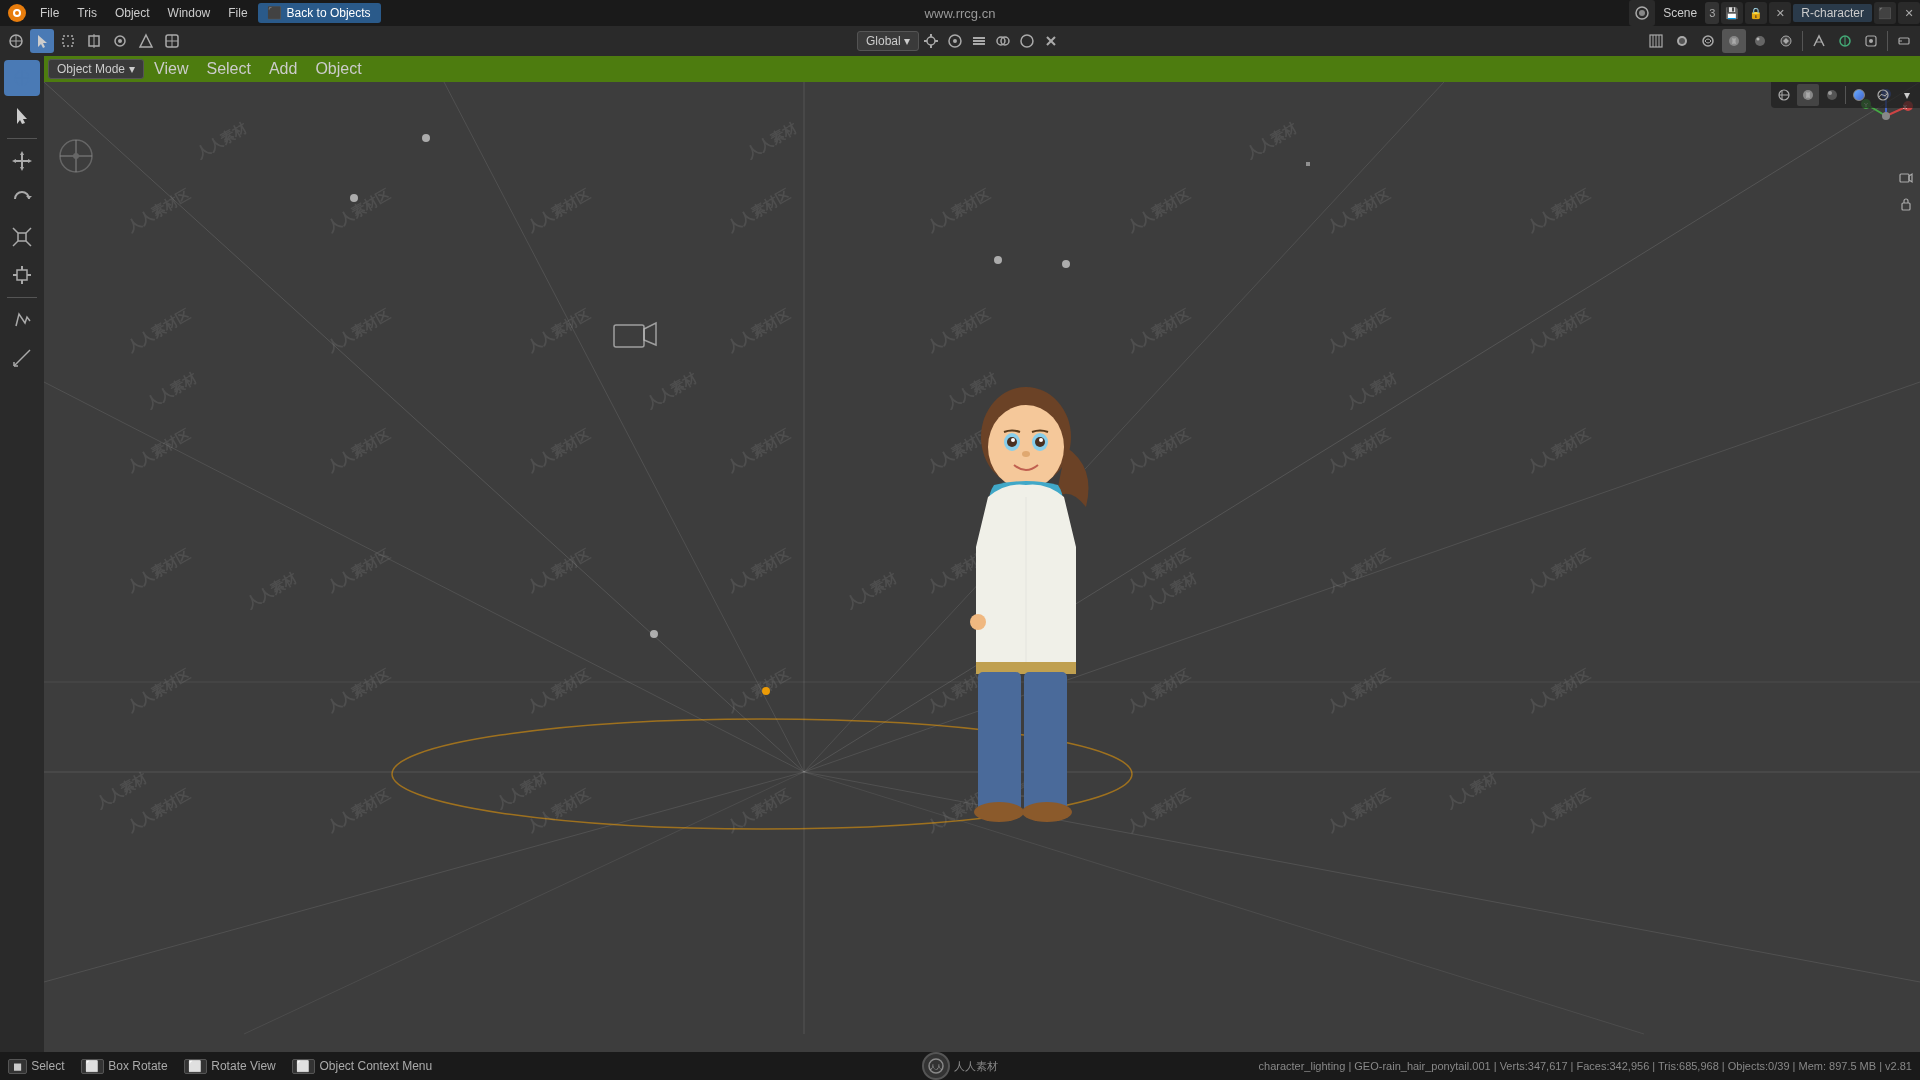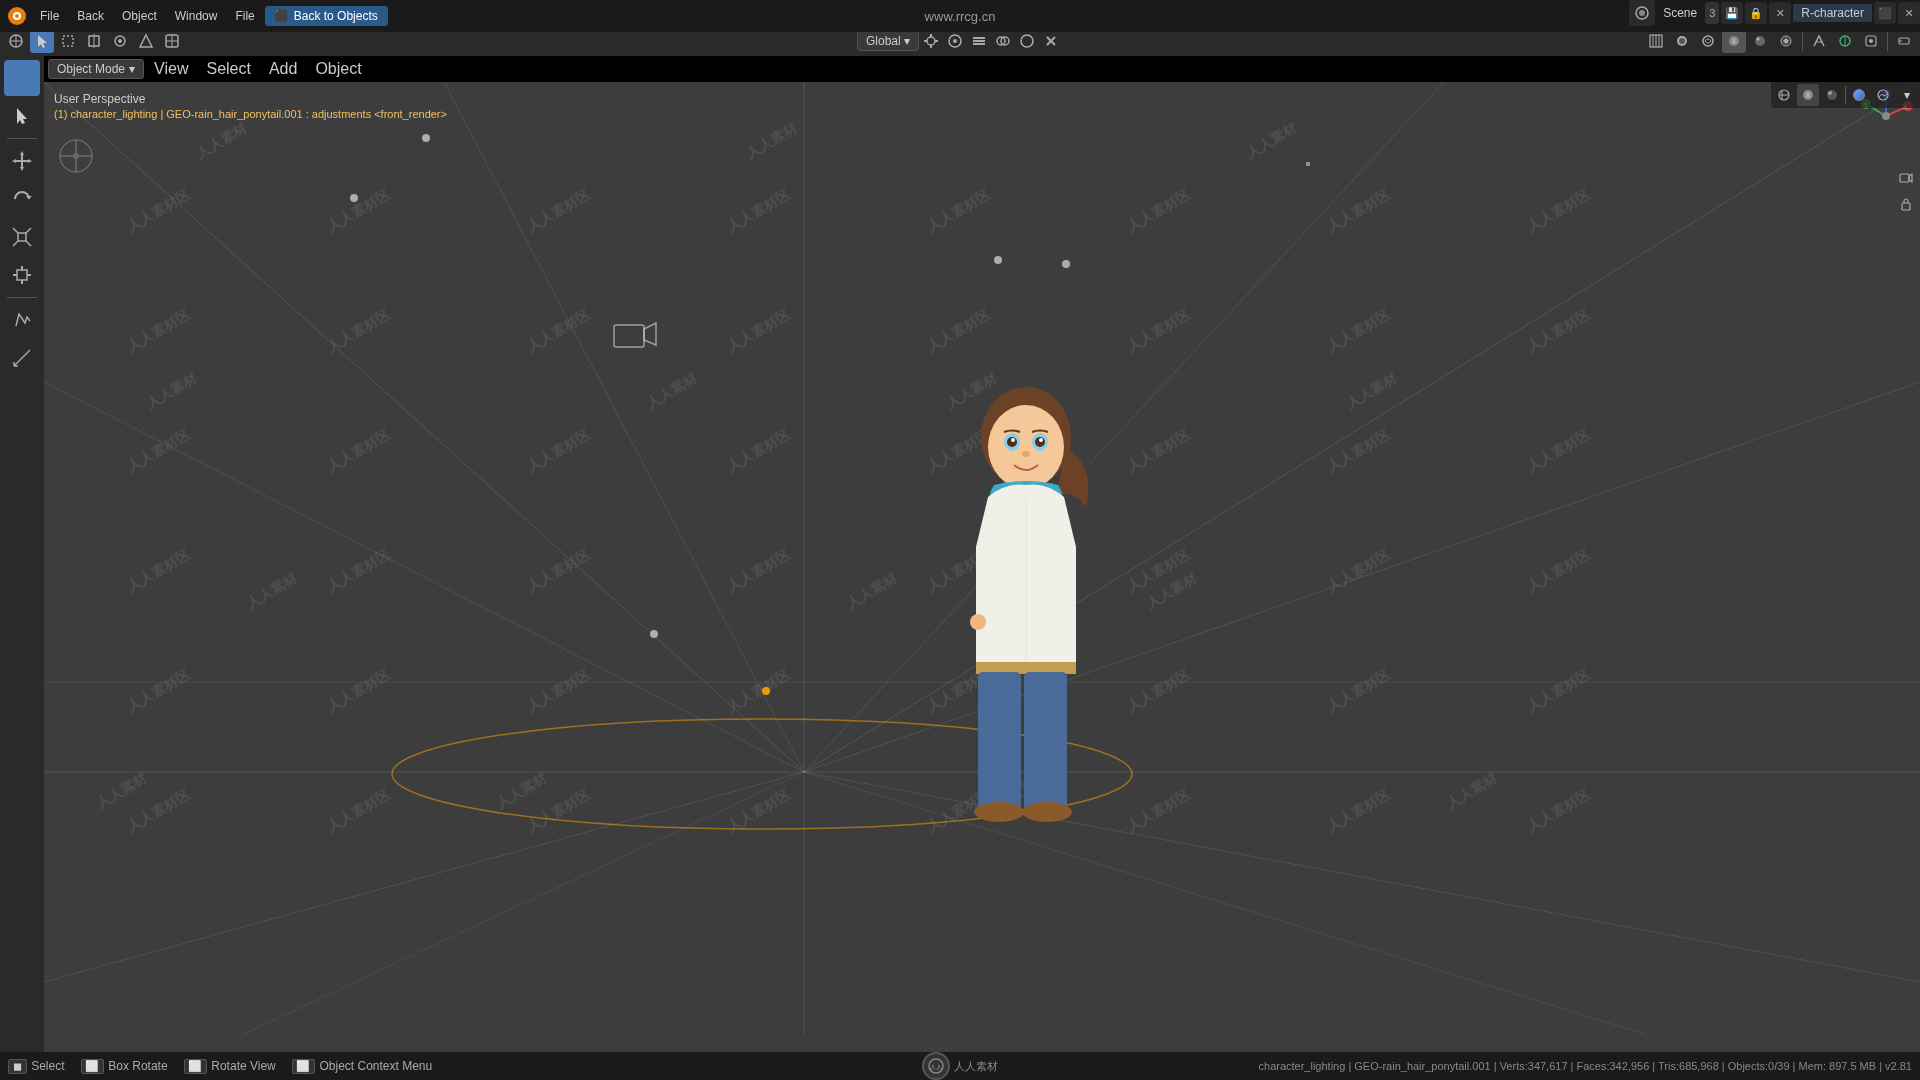--- a/index.html
+++ b/index.html
@@ -10,21 +10,21 @@
       background: #3d3d3d;
       font-family: 'Arial', sans-serif;
       font-size: 12px;
       color: #cccccc;
       position: relative;
     }
 
     
     #top-menu {
       width: 100%;
-      height: 32px;
+      height: 26px;
       background: #1a1a1a;
       display: flex;
       align-items: center;
       gap: 2px;
       padding: 0 4px;
       position: absolute;
       top: 0;
       left: 0;
       z-index: 100;
     }
@@ -139,21 +139,21 @@
       padding-right: 4px;
     }
 
     
     #object-toolbar {
       position: absolute;
       top: 56px;
       left: 44px;
       right: 0;
       height: 26px;
-      background: #000000;
+      background: #4d7c0f;
       display: flex;
       align-items: center;
       gap: 2px;
       padding: 0 4px;
       z-index: 98;
     }
     .obj-mode-btn {
       background: #3a3a3a;
       border: 1px solid #555;
       border-radius: 3px;
@@ -352,21 +352,21 @@
 
   <div class="side-tool" style="width:26px;height:26px;">
     <svg width="20" height="20" viewBox="0 0 20 20">
       <circle cx="10" cy="10" r="9" fill="#e87d0d"></circle>
       <circle cx="10" cy="10" r="4" fill="white"></circle>
       <circle cx="10" cy="10" r="2" fill="#e87d0d"></circle>
     </svg>
   </div>
 
   <span class="menu-item">File</span>
-  <span class="menu-item">Back</span>
+  <span class="menu-item">Tris</span>
   <span class="menu-item">Object</span>
   <span class="menu-item">Window</span>
   <span class="menu-item">File</span>
 
   <div class="back-btn">
     <span>⬛</span>
     <span>Back to Objects</span>
   </div>
 
   <span class="watermark-center">www.rrcg.cn</span>
@@ -771,24 +771,20 @@
 
       <ellipse cx="83" cy="445" rx="25" ry="10" fill="#8b5a2b"></ellipse>
       <ellipse cx="131" cy="445" rx="25" ry="10" fill="#8b5a2b"></ellipse>
 
       <circle cx="62" cy="255" r="8" fill="#f0b880"></circle>
 
       <line x1="110" y1="130" x2="110" y2="295" stroke="rgba(200,200,200,0.3)" stroke-width="1"></line>
     </svg>
   </div>
 
-  <div class="viewport-info">
-    <div class="viewport-perspective">User Perspective</div>
-    <div class="viewport-subtitle">(1) character_lighting | GEO-rain_hair_ponytail.001 : adjustments &lt;front_render&gt;</div>
-  </div>
 
   <div style="position:absolute;top:56px;left:14px;z-index:10;">
     <svg width="36" height="36" viewBox="0 0 36 36">
       <circle cx="18" cy="18" r="16" fill="none" stroke="#666" stroke-width="1.5"></circle>
       <line x1="18" y1="2" x2="18" y2="34" stroke="#888" stroke-width="1"></line>
       <line x1="2" y1="18" x2="34" y2="18" stroke="#888" stroke-width="1"></line>
       <circle cx="18" cy="18" r="3" fill="#666"></circle>
     </svg>
   </div>
 

